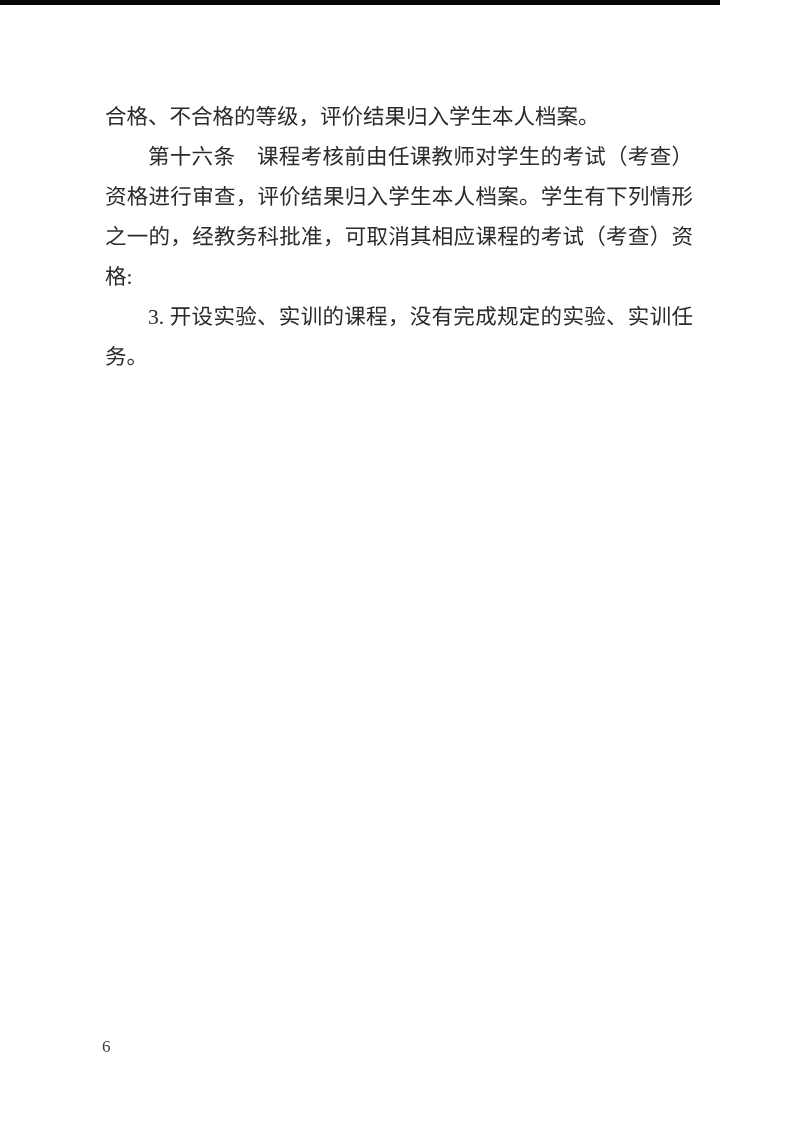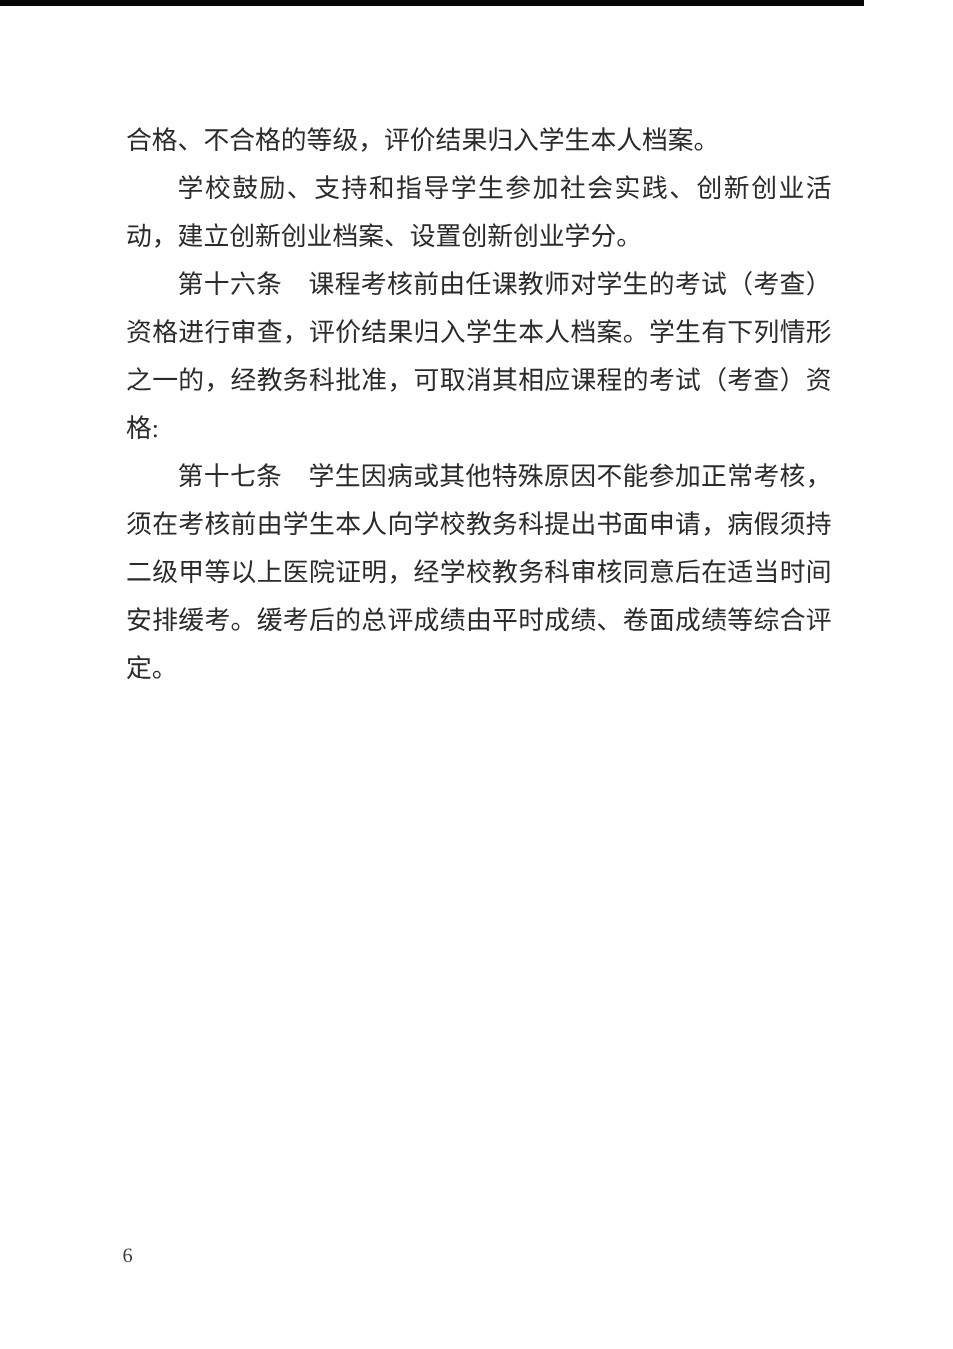--- a/index.html
+++ b/index.html
@@ -62,19 +62,18 @@
 </head>
 <body>
 
 <div class="page">
   <div class="scan-edge-top">
     <div class="corner-nub"></div>
   </div>
 
   <div class="doc-body">
       <p class="para">合格、不合格的等级，评价结果归入学生本人档案。</p>
-      <p class="para indent">学校鼓励、支持和指导学生参加社会实践、创新创业活动，建立创新创业档案、设置创新创业学分。</p>
       <p class="para indent">第十六条　课程考核前由任课教师对学生的考试（考查）资格进行审查，评价结果归入学生本人档案。学生有下列情形之一的，经教务科批准，可取消其相应课程的考试（考查）资格:</p>
-      <p class="para indent">第十七条　学生因病或其他特殊原因不能参加正常考核，须在考核前由学生本人向学校教务科提出书面申请，病假须持二级甲等以上医院证明，经学校教务科审核同意后在适当时间安排缓考。缓考后的总评成绩由平时成绩、卷面成绩等综合评定。</p>
+      <p class="para indent">3. 开设实验、实训的课程，没有完成规定的实验、实训任务。</p>
     </div>
 
   <div class="page-number">6</div>
 </div>
 
 </body></html>

